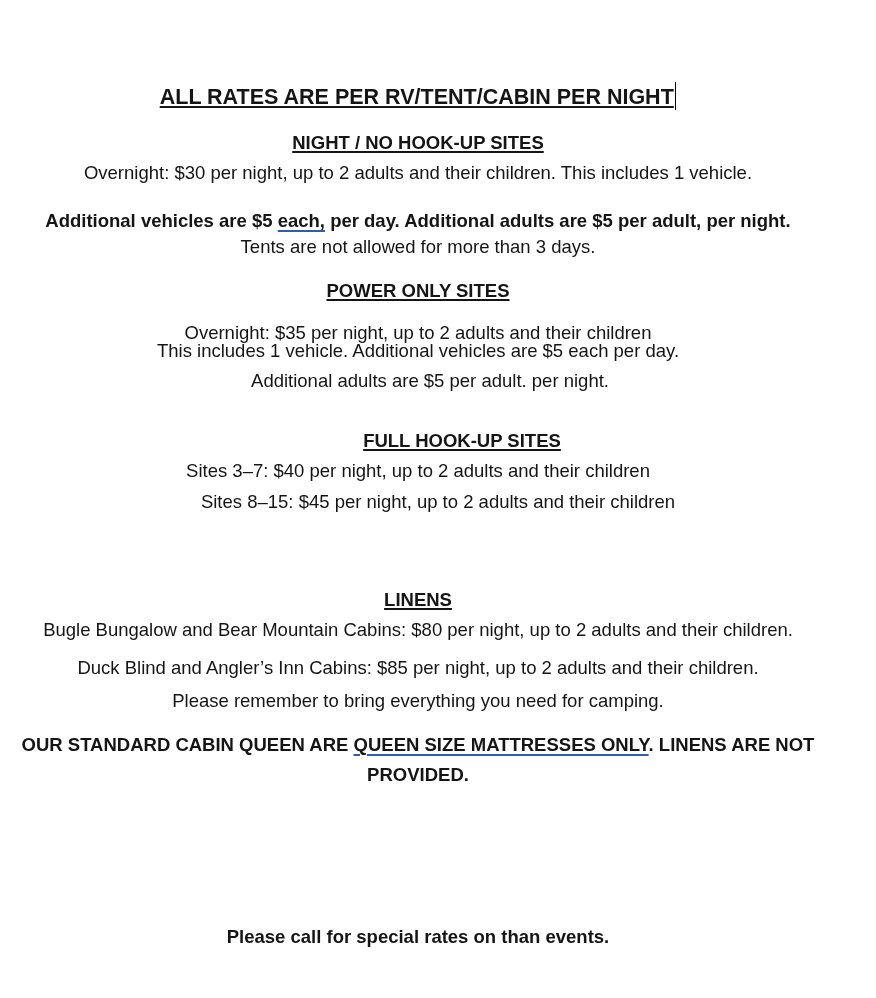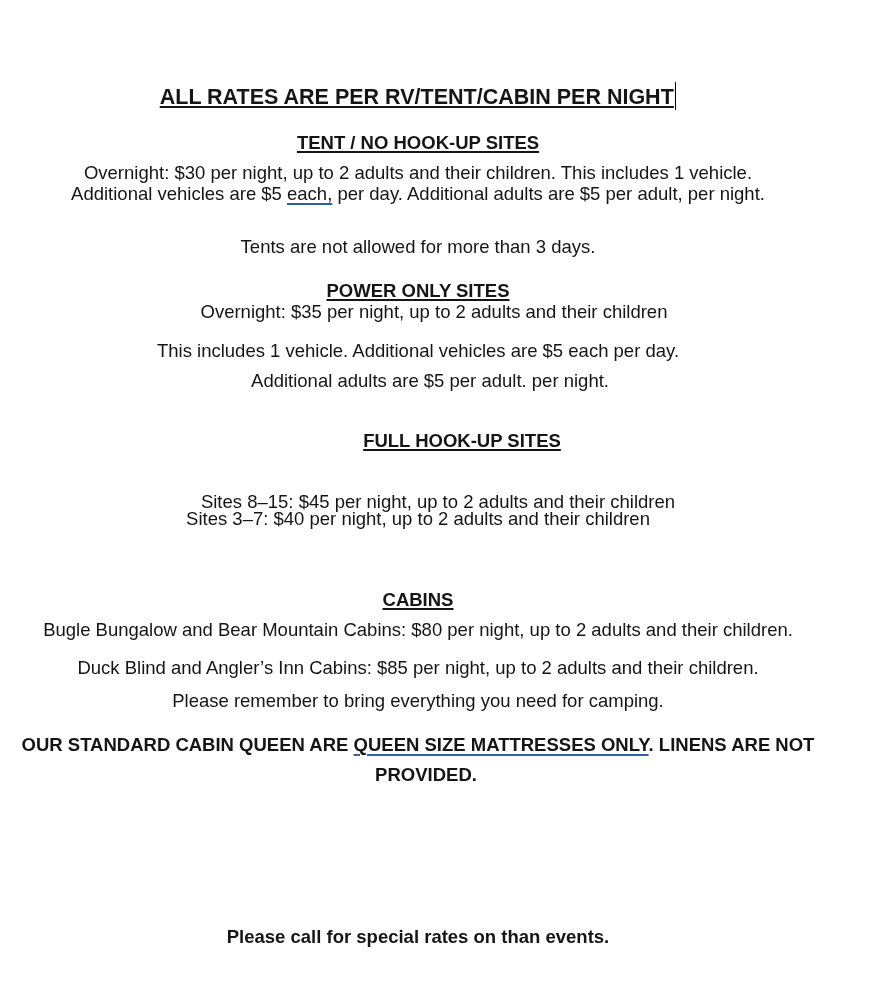--- a/index.html
+++ b/index.html
@@ -51,36 +51,36 @@
     margin-left: 1px;
   }
 </style>
 </head>
 <body>
 
 <div>
 
   <div class="line heading title" style="top:82px;"><span>ALL RATES ARE PER RV/TENT/CABIN PER NIGHT</span><span class="caret"></span></div>
 
-  <div class="line heading" style="top:131px;">TENT / NO HOOK-UP SITES</div>
+  <div class="line heading" style="top:131px;">NIGHT / NO HOOK-UP SITES</div>
   <div class="line" style="top:161px;">Overnight: $30 per night, up to 2 adults and their children. This includes 1 vehicle.</div>
-  <div class="line" style="top:182px;"><span>Additional vehicles are $5 </span><span class="blue-ul">each,</span><span> per day. Additional adults are $5 per adult, per night.</span></div>
+  <div class="line" style="top:209px;font-weight:bold;"><span>Additional vehicles are $5 </span><span class="blue-ul">each,</span><span> per day. Additional adults are $5 per adult, per night.</span></div>
   <div class="line" style="top:235px;">Tents are not allowed for more than 3 days.</div>
 
   <div class="line heading" style="top:279px;">POWER ONLY SITES</div>
-  <div class="line" style="top:300px;margin-left:16px;">Overnight: $35 per night, up to 2 adults and their children</div>
+  <div class="line" style="top:321px;">Overnight: $35 per night, up to 2 adults and their children</div>
   <div class="line" style="top:339px;">This includes 1 vehicle. Additional vehicles are $5 each per day.</div>
   <div class="line" style="top:369px;padding-left:12px;">Additional adults are $5 per adult. per night.</div>
 
   <div class="line heading" style="top:429px;padding-left:44px;">FULL HOOK-UP SITES</div>
-  <div class="line" style="top:459px;margin-top:48px;">Sites 3–7: $40 per night, up to 2 adults and their children</div>
+  <div class="line" style="top:459px;">Sites 3–7: $40 per night, up to 2 adults and their children</div>
   <div class="line" style="top:490px;padding-left:20px;">Sites 8–15: $45 per night, up to 2 adults and their children</div>
 
-  <div class="line heading" style="top:588px;">CABINS</div>
+  <div class="line heading" style="top:588px;">LINENS</div>
   <div class="line" style="top:618px;">Bugle Bungalow and Bear Mountain Cabins: $80 per night, up to 2 adults and their children.</div>
   <div class="line" style="top:656px;">Duck Blind and Angler’s Inn Cabins: $85 per night, up to 2 adults and their children.</div>
   <div class="line" style="top:689px;">Please remember to bring everything you need for camping.</div>
   <div class="line bold" style="top:733px;"><span>OUR STANDARD CABIN QUEEN ARE </span><span class="blue-ul">QUEEN SIZE MATTRESSES ONLY</span><span>. LINENS ARE NOT</span></div>
-  <div class="line bold" style="top:763px;padding-left:8px;">PROVIDED.</div>
+  <div class="line bold" style="top:763px;">PROVIDED.</div>
 
   <div class="line bold" style="top:925px;">Please call for special rates on than events.</div>
 
 </div>
 
 </body></html>

